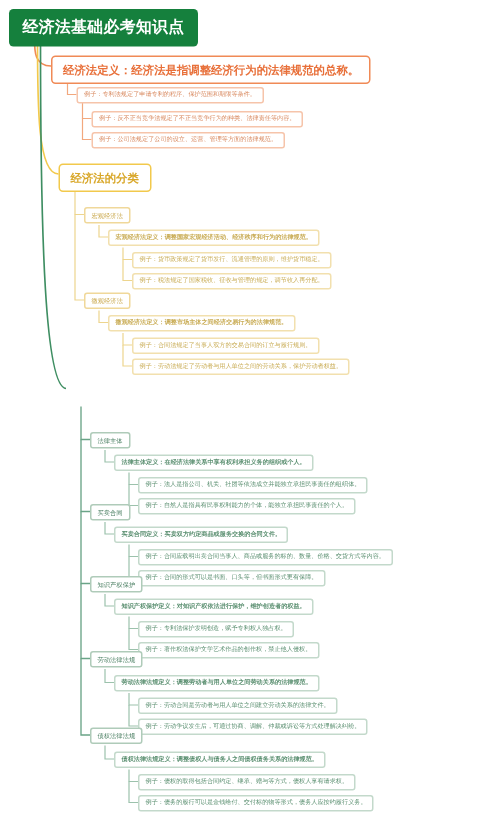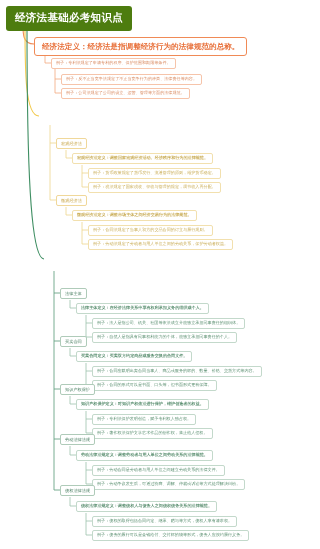--- a/index.html
+++ b/index.html
@@ -11,21 +11,21 @@
     position:relative;
   }
   #canvas{position:absolute;inset:0;width:300px;height:549px;}
   #svg-links{position:absolute;left:0;top:0;width:300px;height:549px;pointer-events:none;}
 
   .node{position:absolute;box-sizing:border-box;white-space:nowrap;}
 
   
   .root{
     left:6px;top:6px;
-    background:#4d7c0f;
+    background:#15803d;
     color:#ffffff;
     font-size:10.5px;
     font-weight:bold;
     padding:5px 9px 6px 9px;
     border-radius:3px;
     letter-spacing:.3px;
   }
 
   
   .topic{
@@ -124,20 +124,21 @@
   </svg>
 
   <div class="node root">经济法基础必考知识点</div>
 
   <div class="node topic orange" style="left:34px;top:37px;">经济法定义：经济法是指调整经济行为的法律规范的总称。</div>
 
   <div class="node leaf orange" style="left:51px;top:58px;">例子：专利法规定了申请专利的程序、保护范围和期限等条件。</div>
   <div class="node leaf orange" style="left:61px;top:74px;">例子：反不正当竞争法规定了不正当竞争行为的种类、法律责任等内容。</div>
   <div class="node leaf orange" style="left:61px;top:88px;">例子：公司法规定了公司的设立、运营、管理等方面的法律规范。</div>
 
+  <div class="node topic yellow" style="left:39px;top:109px;">经济法的分类</div>
 
   <div class="node sub yellow" style="left:56px;top:138px;">宏观经济法</div>
   <div class="node leaf yellow def" style="left:72px;top:153px;">宏观经济法定义：调整国家宏观经济活动、经济秩序和行为的法律规范。</div>
   <div class="node leaf yellow" style="left:88px;top:168px;">例子：货币政策规定了货币发行、流通管理的原则，维护货币稳定。</div>
   <div class="node leaf yellow" style="left:88px;top:182px;">例子：税法规定了国家税收、征收与管理的规定，调节收入再分配。</div>
 
   <div class="node sub yellow" style="left:56px;top:195px;">微观经济法</div>
   <div class="node leaf yellow def" style="left:72px;top:210px;">微观经济法定义：调整市场主体之间经济交易行为的法律规范。</div>
   <div class="node leaf yellow" style="left:88px;top:225px;">例子：合同法规定了当事人双方的交易合同的订立与履行规则。</div>
   <div class="node leaf yellow" style="left:88px;top:239px;">例子：劳动法规定了劳动者与用人单位之间的劳动关系，保护劳动者权益。</div>

